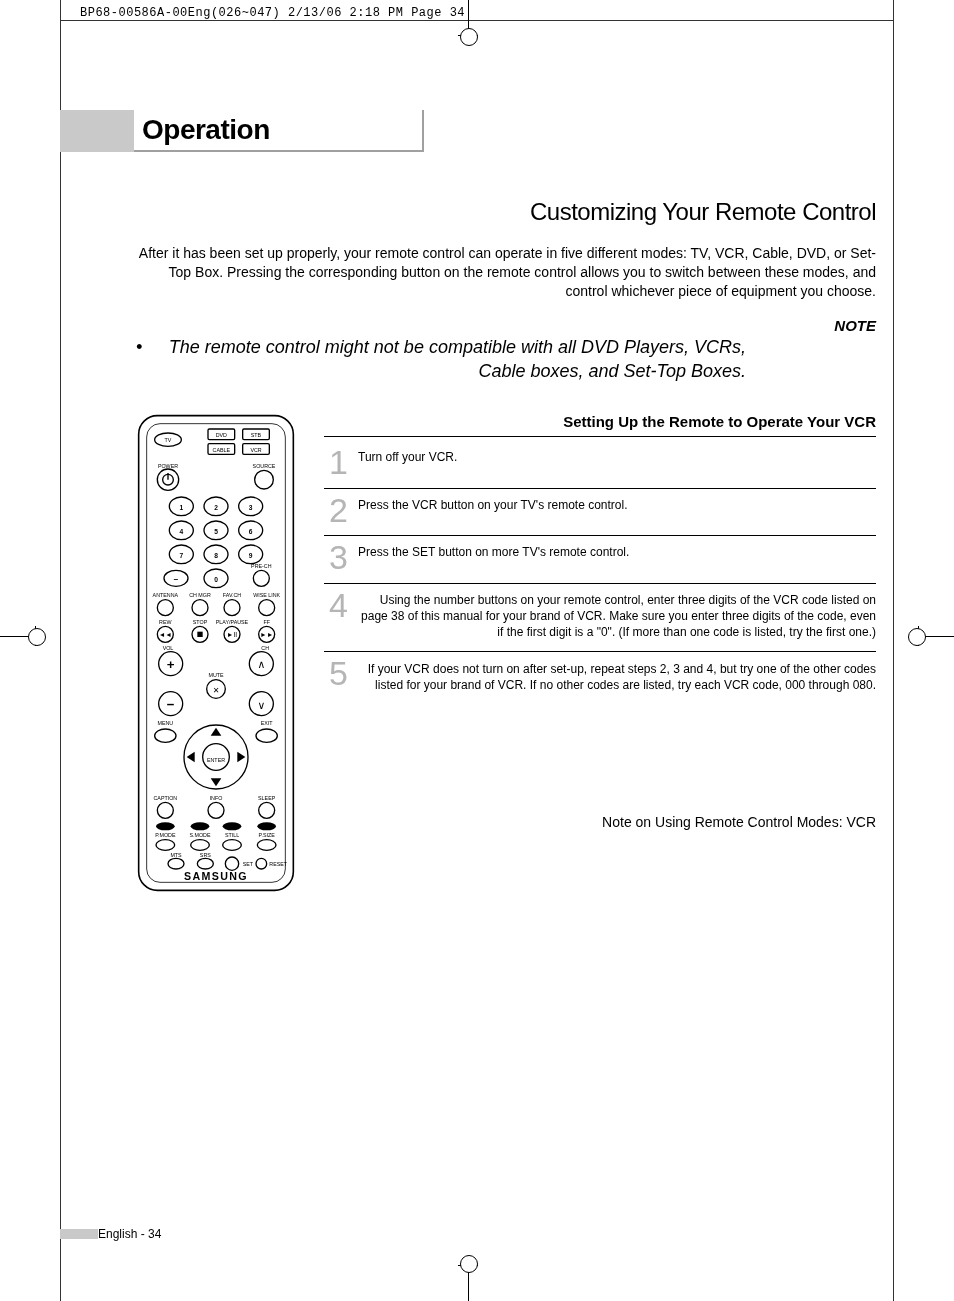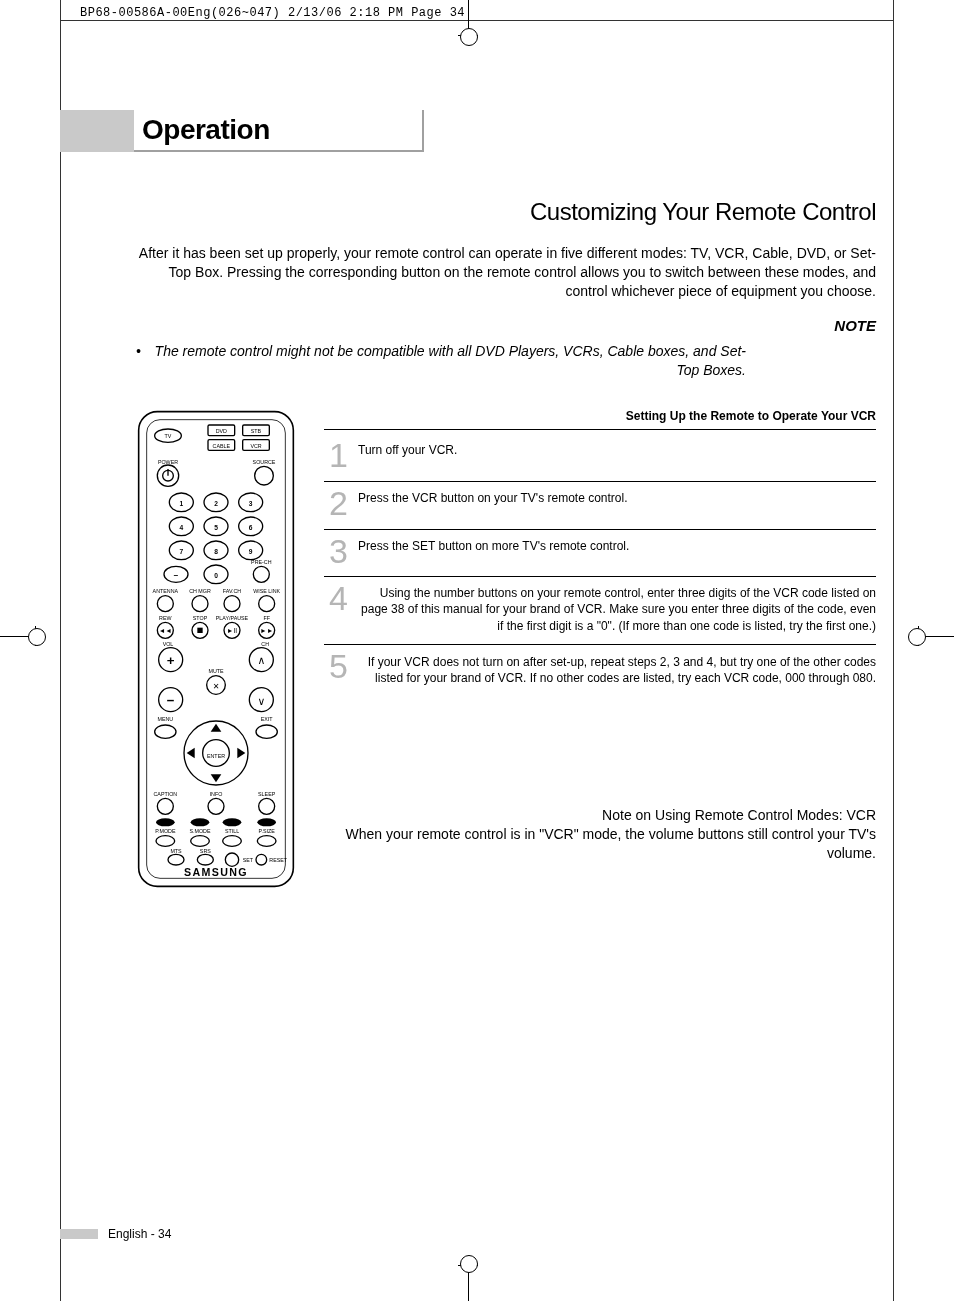--- a/index.html
+++ b/index.html
@@ -127,25 +127,25 @@
   }
   .intro {
     font-size: 14px;
     line-height: 1.35;
     margin-bottom: 16px;
   }
   .note-label {
     font-weight: bold;
     font-style: italic;
     font-size: 15px;
-    margin-bottom: 8px;
+    margin-bottom: 1px;
   }
   .note-body {
     font-style: italic;
-    font-size: 14px;
+    font-size: 18px;
     line-height: 1.35;
     padding-left: 16px;
     position: relative;
     max-width: 610px;
   }
   .note-body::before {
     content: "•";
     position: absolute;
     left: 0;
     top: 0;
@@ -153,21 +153,21 @@
   .two-col {
     display: flex;
     gap: 28px;
     margin-top: 30px;
   }
   .remote-col { flex: 0 0 160px; }
   .remote-svg { width: 160px; }
   .steps-col { flex: 1; }
   .steps-title {
     font-weight: bold;
-    font-size: 12px;
+    font-size: 15px;
     border-bottom: 1.5px solid #000;
     padding-bottom: 6px;
     margin-bottom: 4px;
   }
   .step {
     display: flex;
     border-bottom: 1px solid #000;
     padding: 6px 0 10px 0;
     gap: 10px;
   }
@@ -191,21 +191,20 @@
     margin-top: 110px;
     font-size: 14px;
     line-height: 1.35;
   }
   .footer {
     position: absolute;
     bottom: 0;
     left: 0;
     display:flex;
     align-items:center;
-    gap:10px;
   }
   .footer .gbar {
     width: 38px; height: 10px; background:#c9c9c9;
     margin-left:-18px;
   }
   .footer-text { font-size: 12px; }
 
   
   .rt { font-family: Arial, sans-serif; }
   .rt-s { font-size:4px; }
@@ -396,21 +395,20 @@
         </div>
         <div class="step" style="border-bottom:none;">
           <div class="step-num">5</div>
           <div class="step-text">
             <div class="para2">If your VCR does not turn on after set-up, repeat steps 2, 3 and 4, but try one of the other codes listed for your brand of VCR. If no other codes are listed, try each VCR code, 000 through 080.</div>
           </div>
         </div>
 
         <div class="mode-note">
           <div>Note on Using Remote Control Modes: VCR</div>
-          <div>When your remote control is in "VCR" mode, the volume buttons still control your TV's volume.</div>
         </div>
       </div>
     </div>
   </div>
 
   <div class="footer">
     <div class="gbar"></div>
     <span class="footer-text">English - 34</span>
   </div>
 </div>

